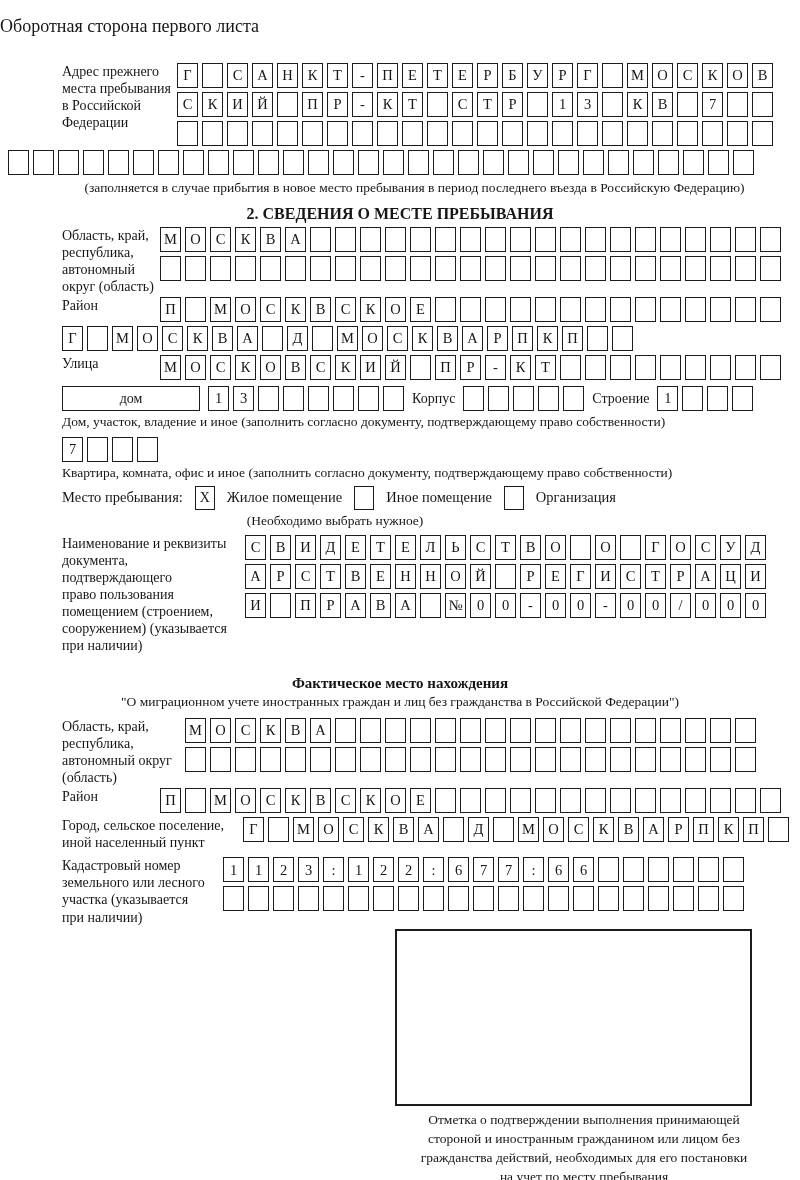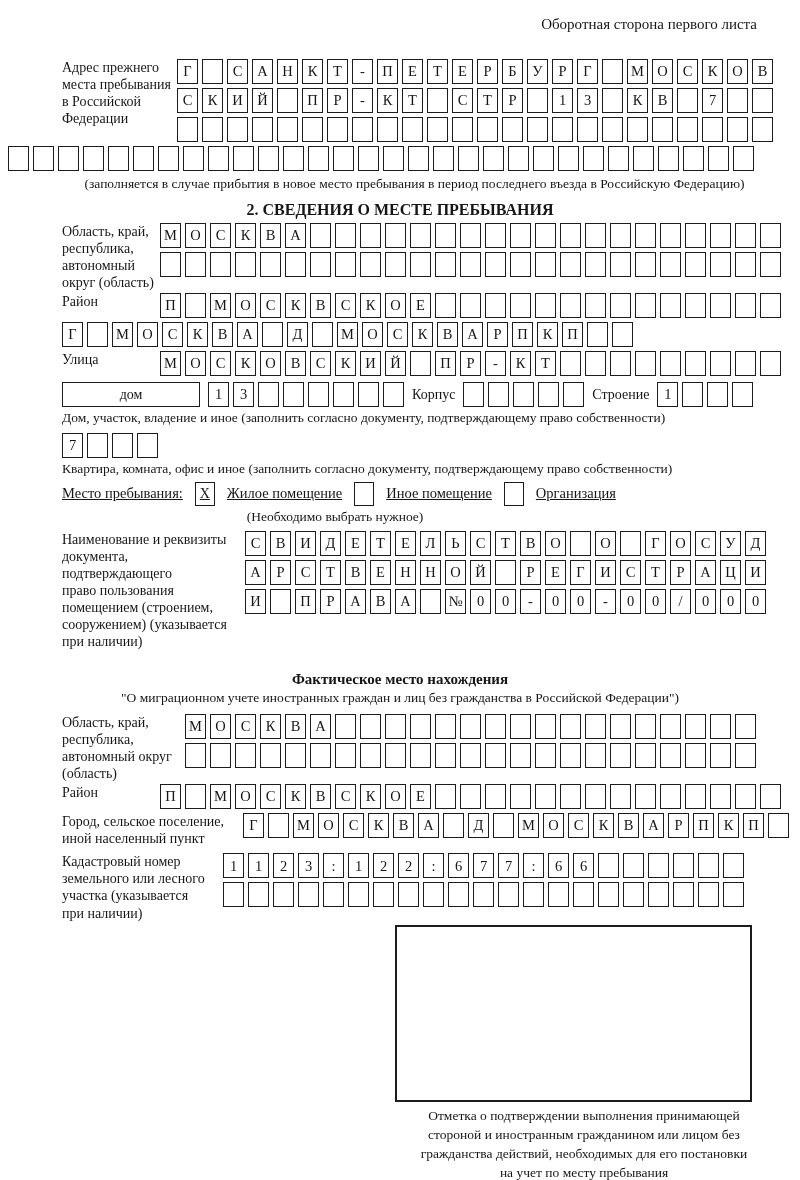--- a/index.html
+++ b/index.html
@@ -2,21 +2,21 @@
 <html><head>
 <meta charset="utf-8">
 <style>
   * { margin:0; padding:0; box-sizing:border-box; }
   body { background:#ffffff; }
   .page {
     width:800px; height:1180px; background:#ffffff; color:#161616;
     font-family:"Liberation Serif", "DejaVu Serif", serif;
     position:relative; overflow:hidden;
   }
-  .header-note { margin-top:16px; padding-right:43px; text-align:right; font-size:15px; }
+  .header-note { margin-top:16px; padding-right:43px; font-size:18px; }
 
   .field { display:flex; align-items:flex-start; margin-left:62px; }
   .label { white-space:pre-line; font-size:14px; line-height:1.22; flex:none; margin-right:5px; }
   .w110{width:110px;} .w93{width:93px;} .w118{width:118px;} .w178{width:178px;}
   .w176{width:176px;} .w156{width:156px;}
 
   .rows { display:flex; flex-direction:column; gap:4px; }
   .cells { display:flex; gap:4px; }
   .cell {
     width:21px; height:25px; flex:none;
@@ -35,21 +35,21 @@
 
   .mt2{margin-top:2px;} .mt4{margin-top:4px;} .mt6{margin-top:6px;}
 
   .wide-box {
     height:25px; border:1.6px solid #1c1c1c; flex:none;
     display:flex; align-items:center; justify-content:center; font-size:14px;
   }
   .house-row { display:flex; align-items:center; margin-left:62px; margin-top:6px; gap:8px; }
   .inline-label { font-size:14px; flex:none; }
 
-  .stay-row { display:flex; align-items:center; margin-left:62px; margin-top:4px; gap:12px; font-size:14.5px;text-decoration:underline; }
+  .stay-row { display:flex; align-items:center; margin-left:62px; margin-top:4px; gap:12px; font-size:14.5px; }
   .checkbox {
     width:20px; height:24px; border:1.6px solid #1c1c1c; flex:none;
     display:flex; align-items:center; justify-content:center; font-size:14px;
   }
   .stay-note { margin-left:170px; width:330px; text-align:center; font-size:13.5px; margin-top:3px; }
 
   .fact-note { text-align:center; font-size:13.5px; line-height:1.45; margin-top:3px; }
 
   .mark-box {
     margin-left:395px; margin-top:3px; width:357px; height:177px;

